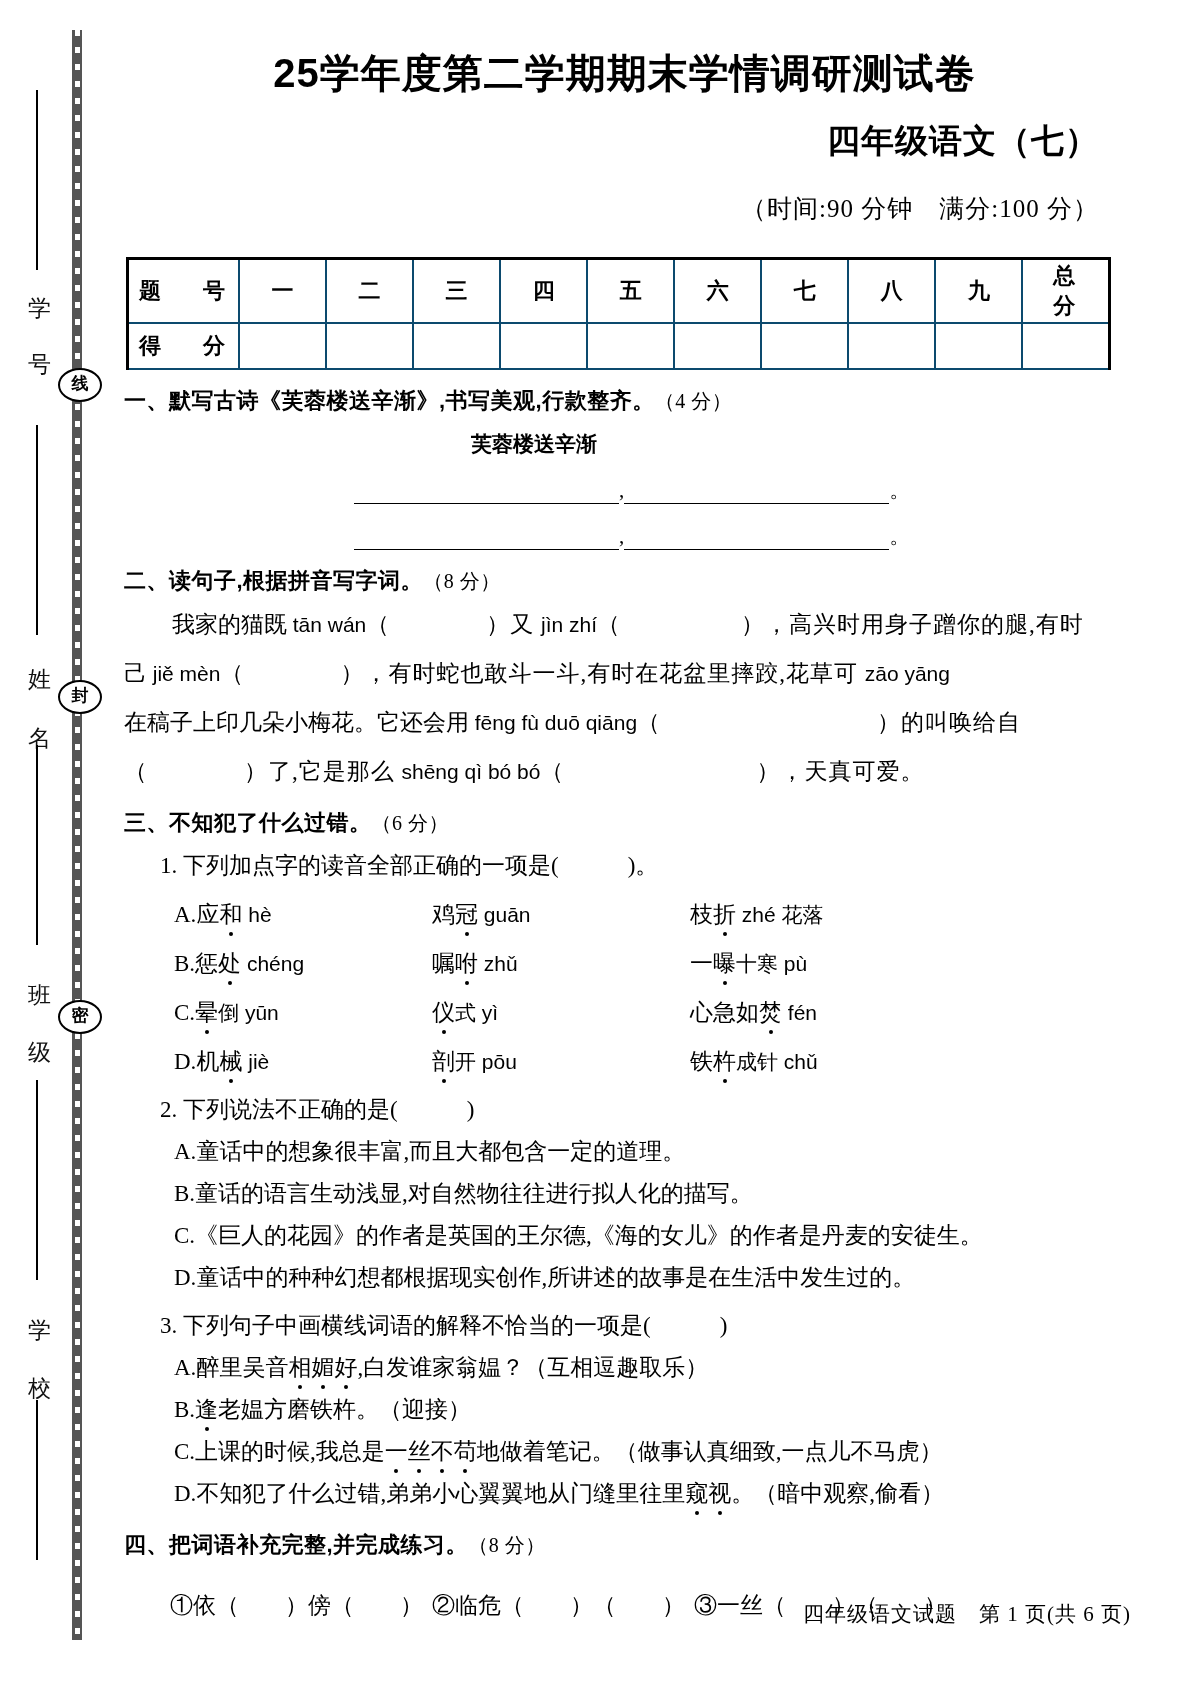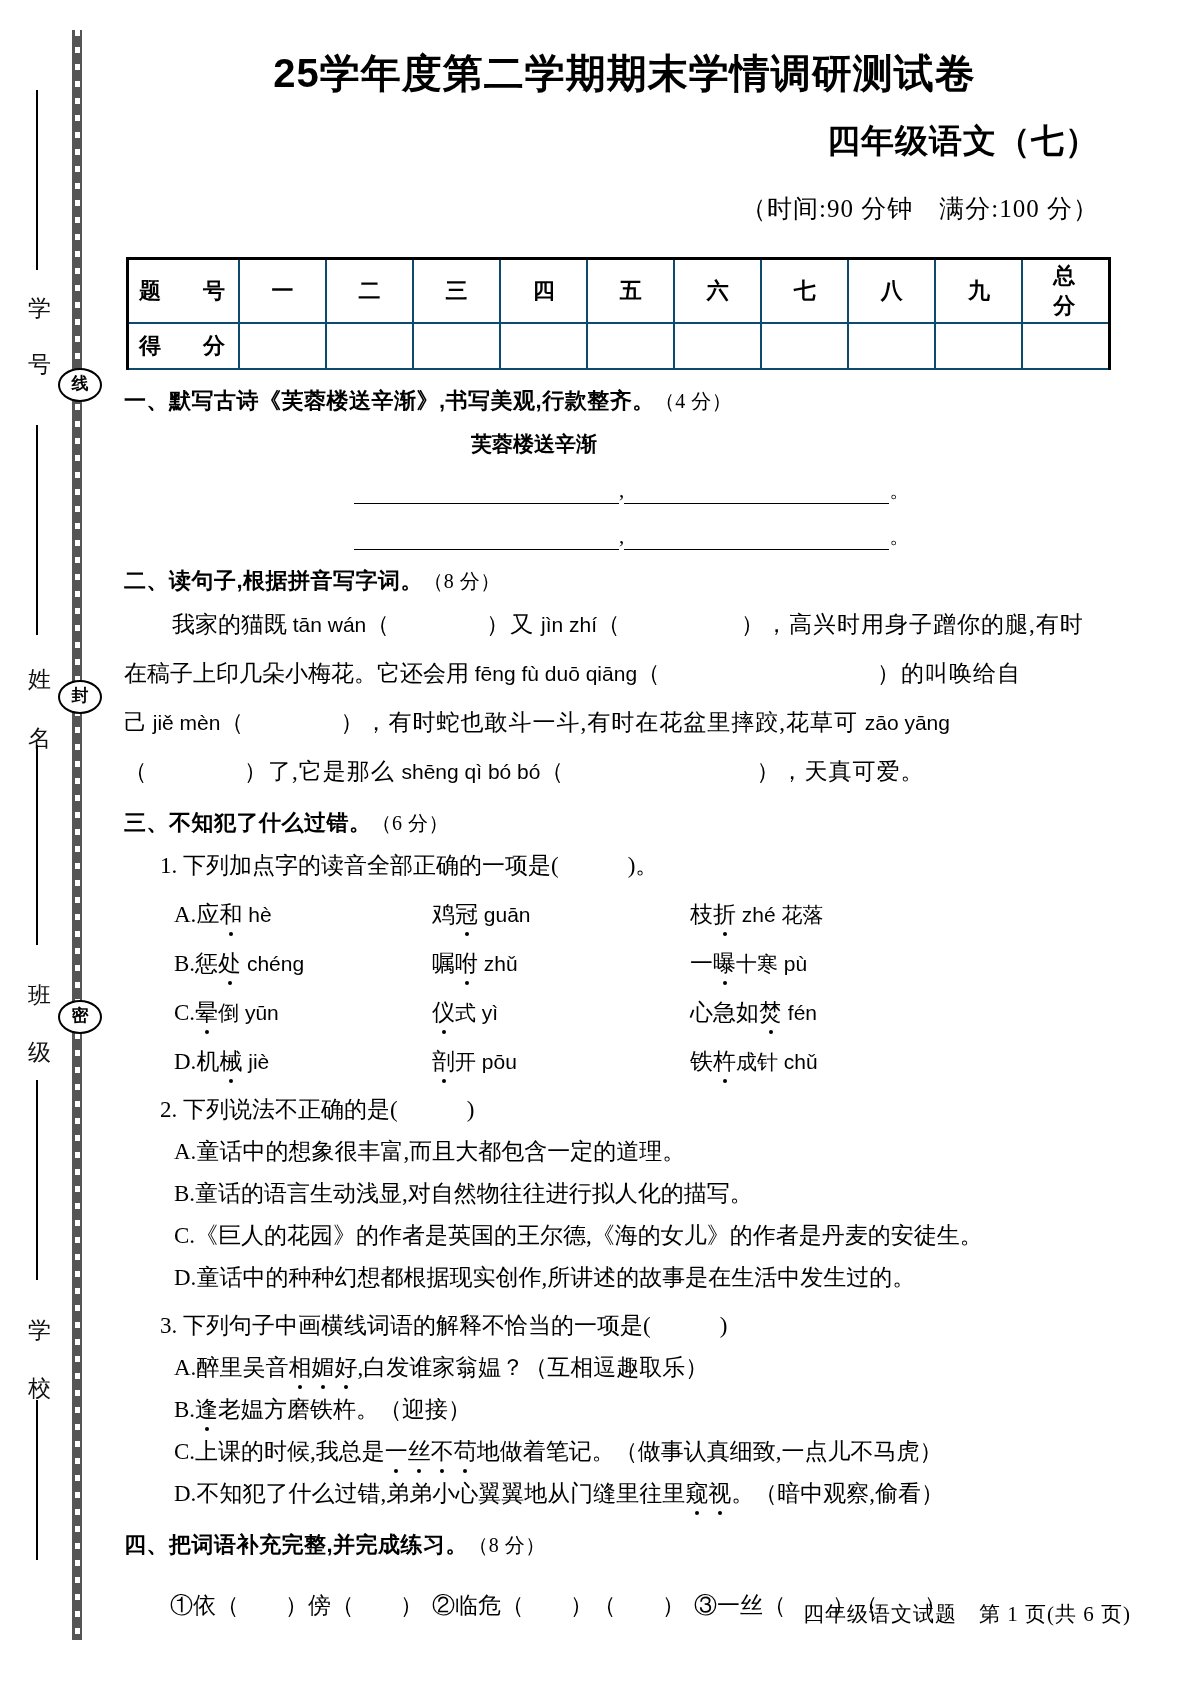--- a/index.html
+++ b/index.html
@@ -323,24 +323,24 @@
       <span class="ul-blank w265"></span>,<span class="ul-blank w265"></span>。
     </div>
 
     <div class="sec-head">
       <span>二、</span><span>读句子,根据拼音写字词。</span><span class="pts">（8 分）</span>
     </div>
     <div class="para indent">
       <span>我家的猫既 </span><span class="py">tān wán</span><span class="paren">（　　　　）又 </span><span class="py">jìn zhí</span><span class="paren">（　　　　　），高兴时用身子蹭你的腿,有时</span>
     </div>
     <div class="para">
+      <span>己 </span><span class="py">jiě mèn</span><span class="paren">（　　　　），有时蛇也敢斗一斗,有时在花盆里摔跤,花草可 </span><span class="py">zāo yāng</span>
+    </div>
+    <div class="para">
       <span>在稿子上印几朵小梅花。它还会用 </span><span class="py">fēng fù duō qiāng</span><span class="paren">（　　　　　　　　　）的叫唤给自</span>
-    </div>
-    <div class="para">
-      <span>己 </span><span class="py">jiě mèn</span><span class="paren">（　　　　），有时蛇也敢斗一斗,有时在花盆里摔跤,花草可 </span><span class="py">zāo yāng</span>
     </div>
     <div class="para">
       <span class="paren">（　　　　）了,它是那么 </span><span class="py">shēng qì bó bó</span><span class="paren">（　　　　　　　　），天真可爱。</span>
     </div>
 
     <div class="sec-head">
       <span>三、</span><span>不知犯了什么过错。</span><span class="pts">（6 分）</span>
     </div>
 
     <div class="q-line">1. 下列加点字的读音全部正确的一项是(　　　)。</div>

